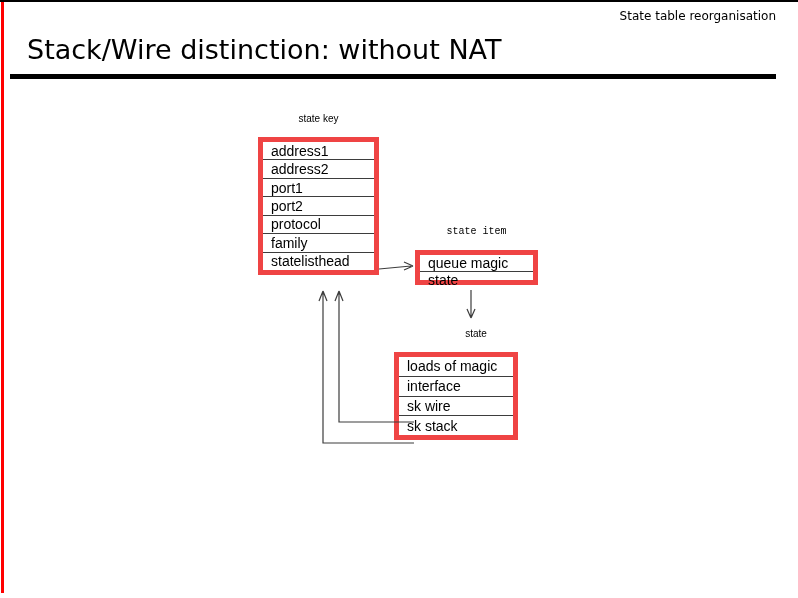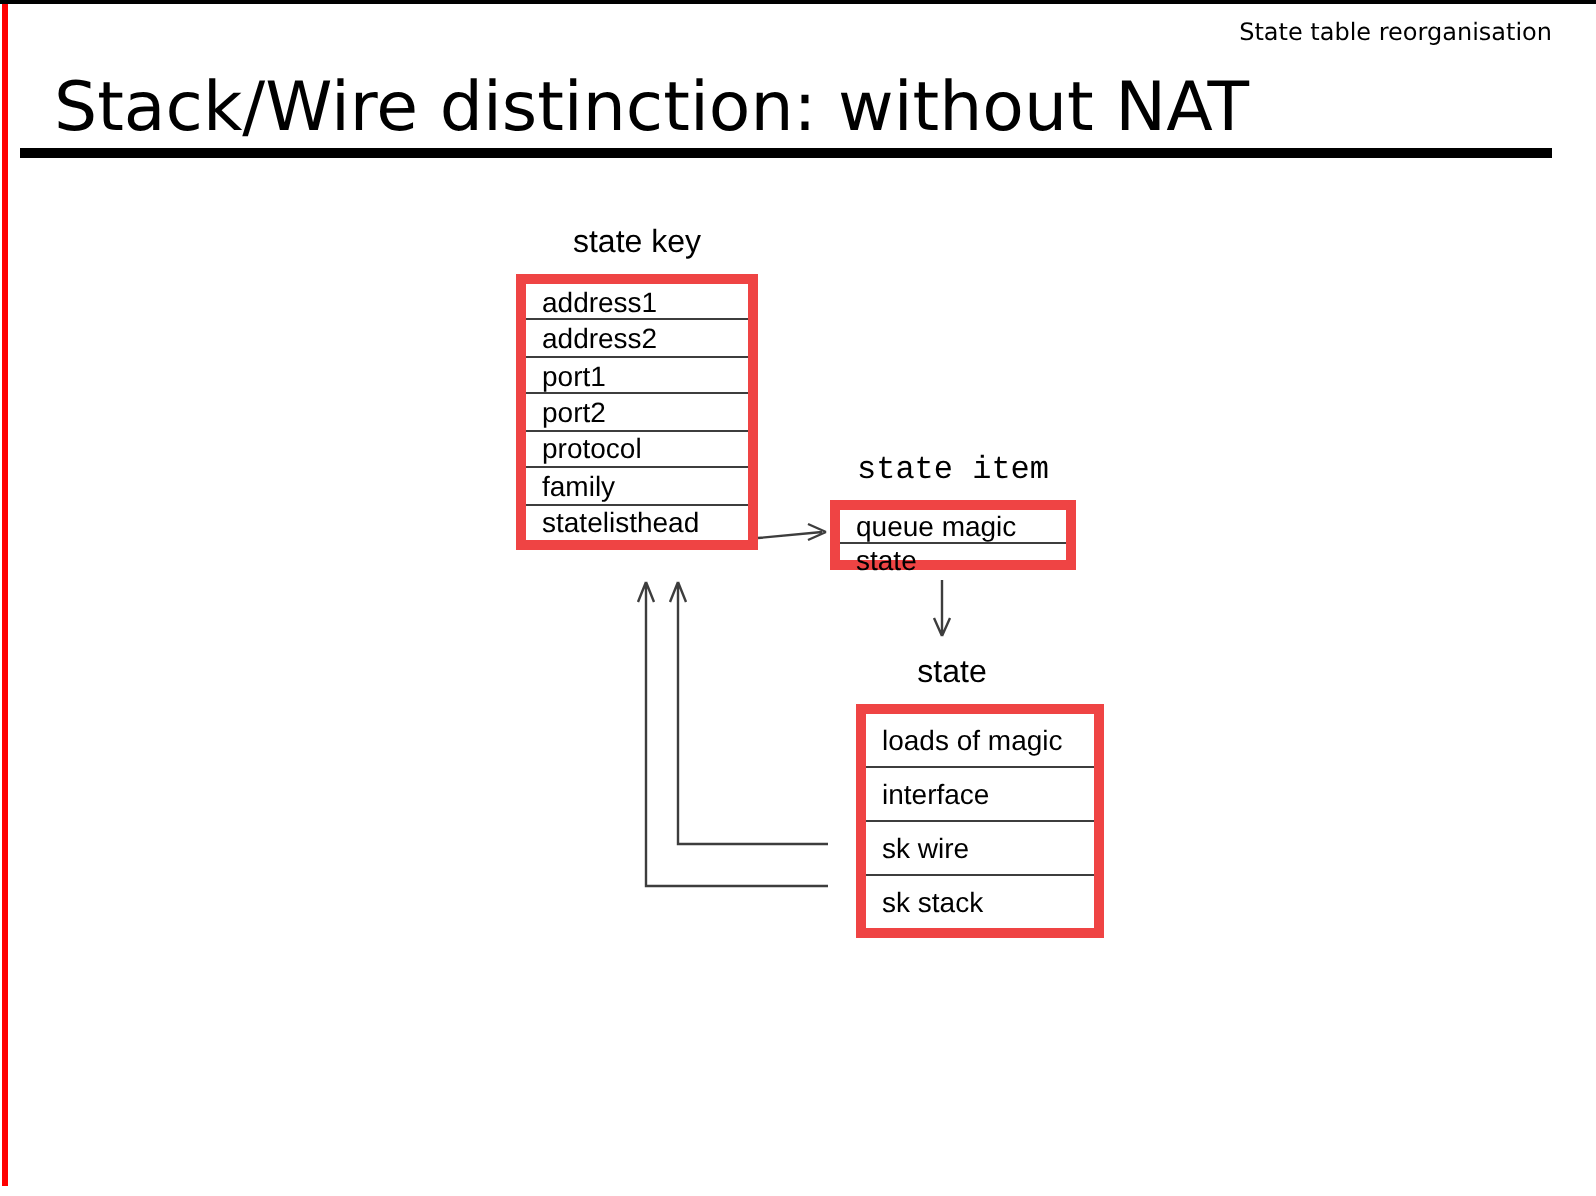--- a/index.html
+++ b/index.html
@@ -8,27 +8,27 @@
     font-family:"Liberation Sans", sans-serif; overflow:hidden;
   }
   .left-bar { position:absolute; left:1px; top:0; width:3px; height:593px; }
   .top-line { position:absolute; left:0; top:0; width:798px; height:2px; background:#000; }
   .corner-title {
     position:absolute; top:9px; right:22px;
     font-family:"DejaVu Sans", sans-serif; font-size:12px; color:#000; white-space:nowrap;
   }
   .main-title {
     position:absolute; left:27px; top:34px; margin:0;
-    font-family:"DejaVu Sans", sans-serif; font-size:34px; font-weight:normal;
+    font-family:"DejaVu Sans", sans-serif; font-size:27px; font-weight:normal;
     color:#000; white-space:nowrap;
   }
   .title-rule { position:absolute; left:10px; top:74px; width:766px; height:5px; background:#000; }
 
   .tbl-label {
-    position:absolute; font-size:16px; color:#000; text-align:center; white-space:nowrap;
+    position:absolute; font-size:10px; color:#000; text-align:center; white-space:nowrap;
   }
   .tbl {
     position:absolute; box-sizing:border-box; border:5px solid #ef4444;
     display:flex; flex-direction:column; background:#fff;
   }
   .tbl .row {
     flex:1; display:flex; align-items:center; padding-left:8px;
     font-size:14px; color:#000; white-space:nowrap;
   }
   .tbl .row + .row { border-top:1px solid #3d3d3d;text-align:center; }
@@ -59,21 +59,21 @@
     <div class="row">statelisthead</div>
   </div>
 
   <div class="tbl-label" style="left:415px; top:226px; width:123px;font-family:Liberation Mono, monospace;">state item</div>
   <div class="tbl" style="left:415px; top:250px; width:123px; height:35px;">
     <div class="row">queue magic</div>
     <div class="row">state</div>
   </div>
 
   <div class="tbl-label" style="left:414px; top:328px; width:124px;">state</div>
-  <div class="tbl" style="left:428px; top:352px; width:124px; height:117px;">
+  <div class="tbl" style="left:394px; top:352px; width:124px; height:88px;">
     <div class="row">loads of magic</div>
     <div class="row">interface</div>
     <div class="row">sk wire</div>
     <div class="row">sk stack</div>
   </div>
 
   <svg class="arrows" width="798" height="598">
     <path d="M379,269 L411,266 M413,266 L404,262 M413,266 L404,270"></path>
     <path d="M471,290 L471,317 M471,318 L467,309 M471,318 L475,309"></path>
     <path d="M414,422 L339,422 L339,292 M339,291 L335,301 M339,291 L343,301"></path>

